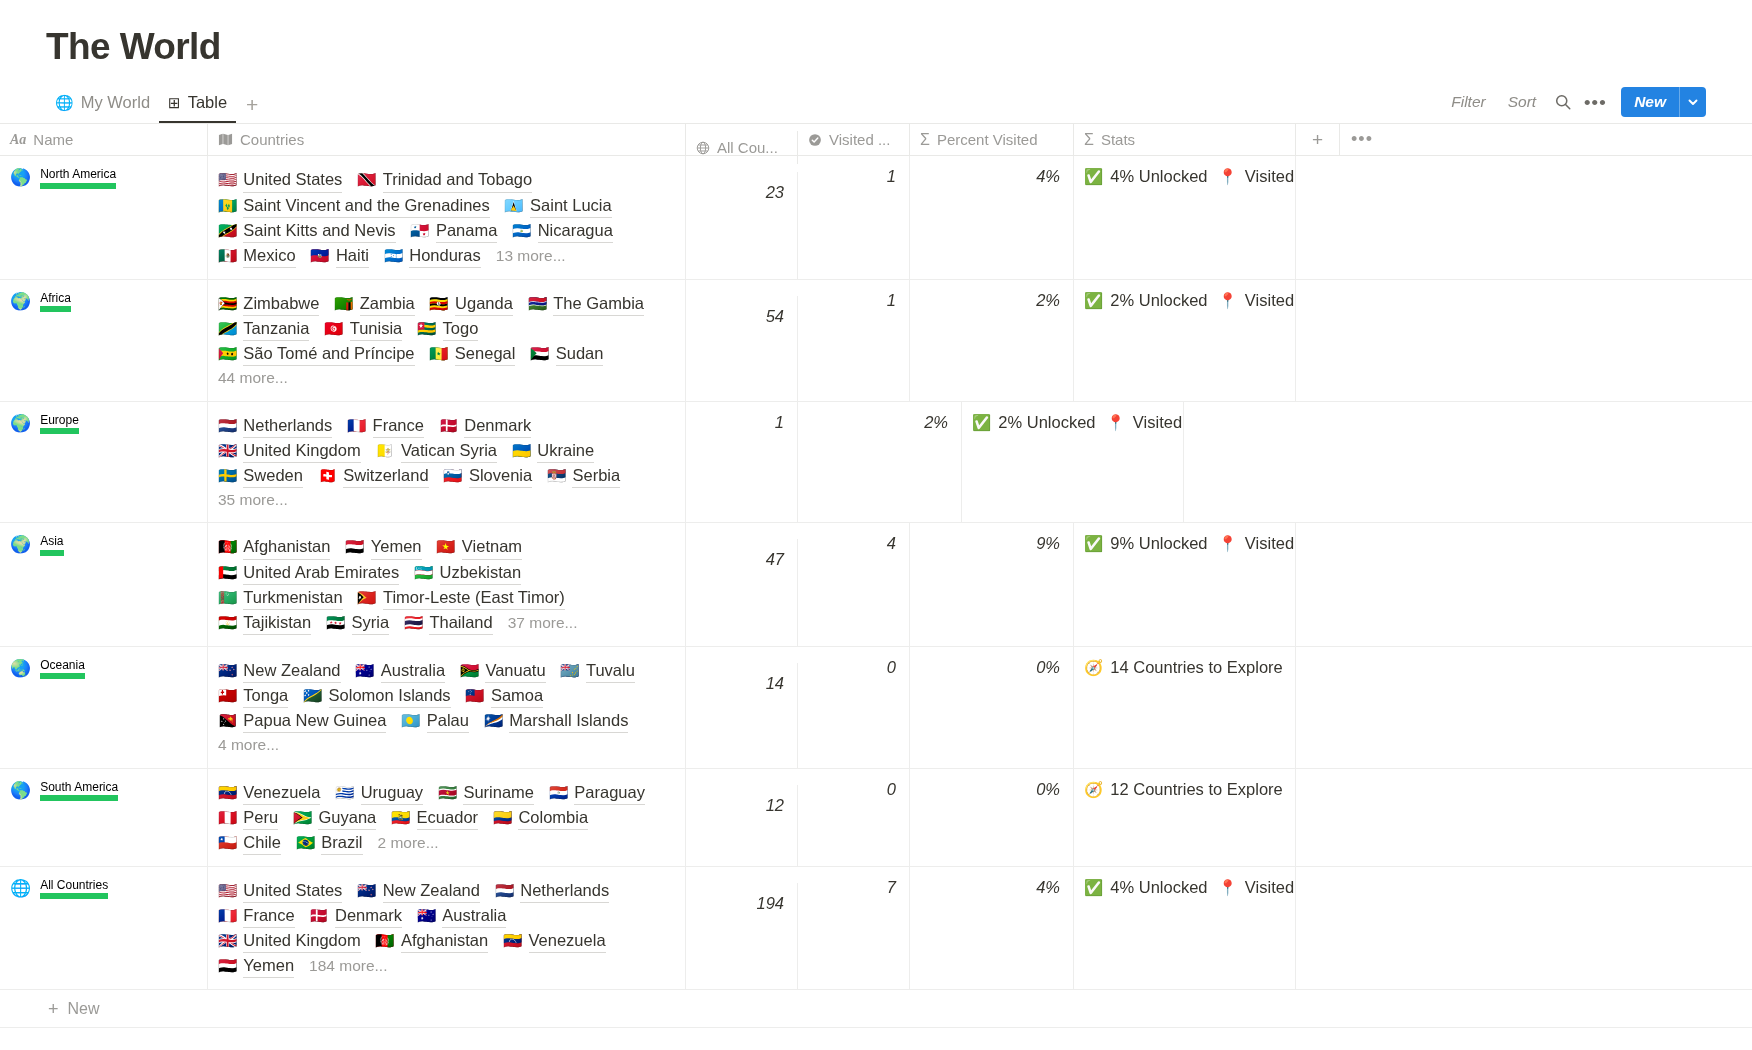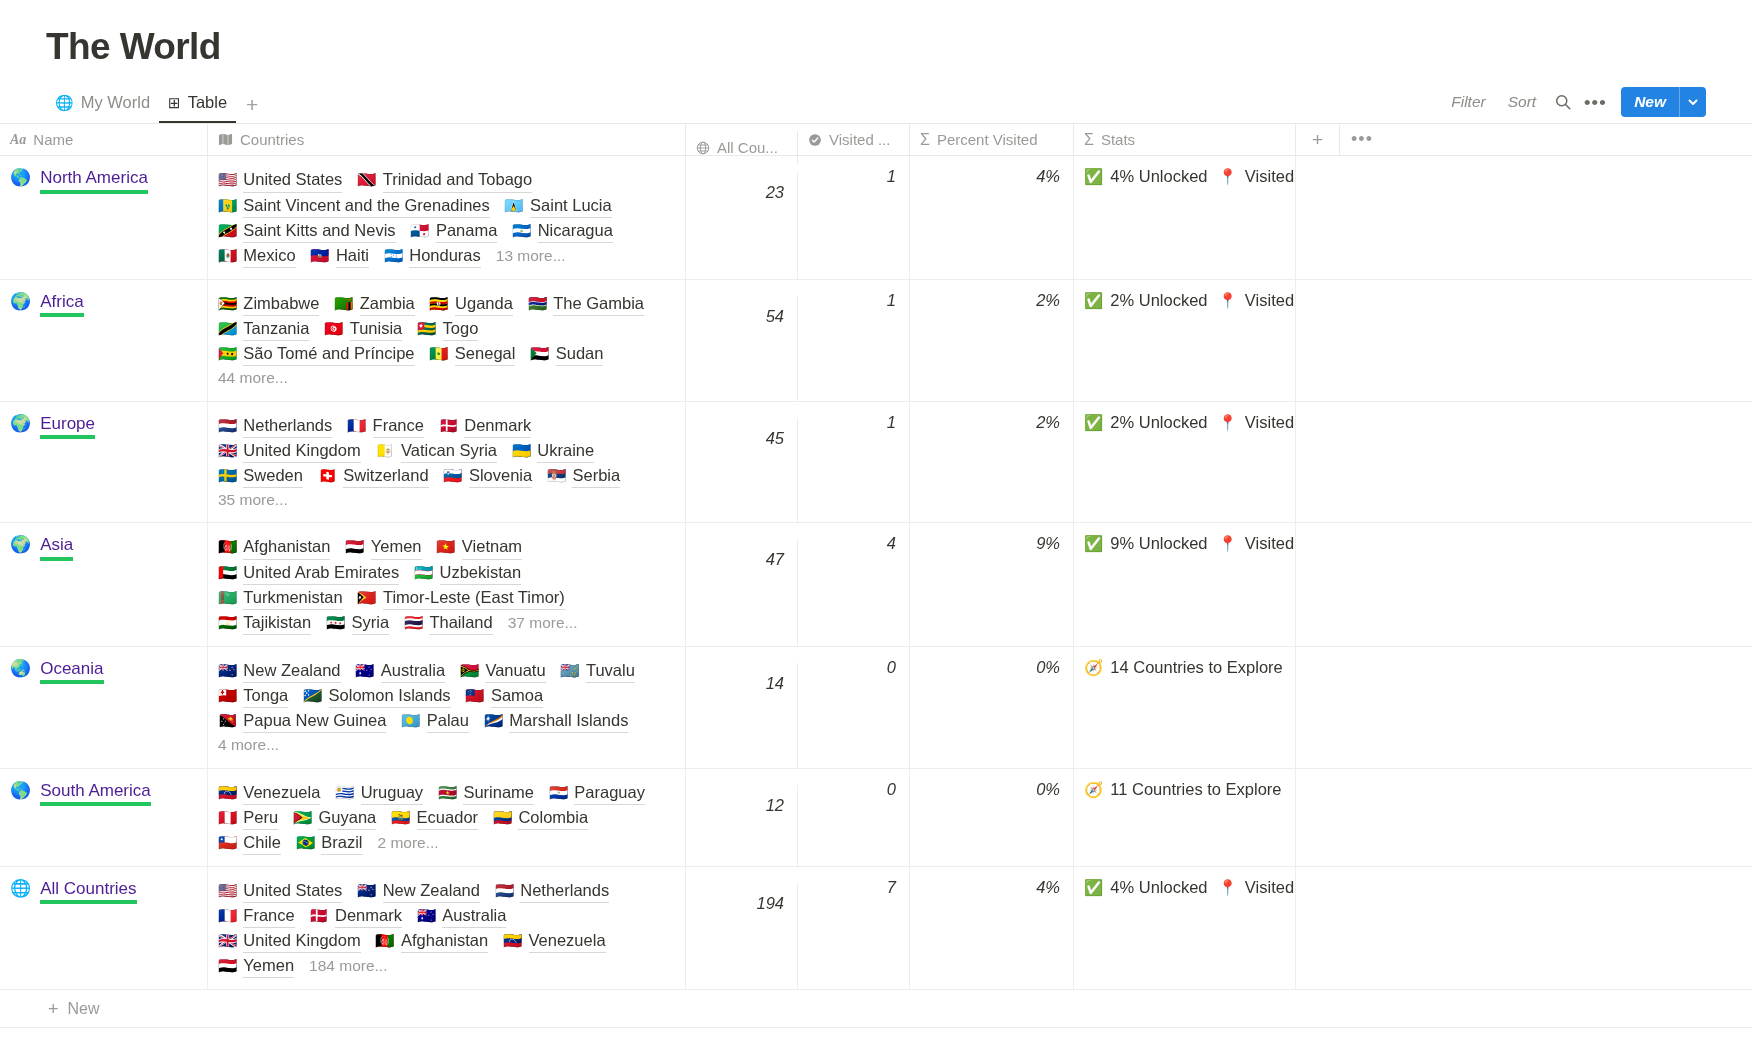--- a/index.html
+++ b/index.html
@@ -124,22 +124,22 @@
   .c-countries { width: 478px; }
   .c-all       { width: 112px; margin-top: 16px; }
   .c-visited   { width: 112px; }
   .c-percent   { width: 164px; }
   .c-stats     { width: 222px; }
   .c-tail      { flex: 1; border-right: none; }
 
   .name-cell { display: flex; align-items: flex-start; gap: 9px; }
   .name-emoji { font-size: 17px; line-height: 1.25; flex: none; }
   .name-text {
-    font-size: 17px; color: #4c1d95;
-    border-bottom: 4px solid #22c55e;
+    font-size: 12px; color: #000000;
+    border-bottom: 6px solid #22c55e;
     line-height: 1.3; cursor: pointer;
   }
 
   .chips { display: flex; flex-wrap: wrap; align-items: baseline; gap: 0; line-height: 1.46; }
   .chip {
     display: inline-flex; align-items: baseline; gap: 6px;
     margin-right: 15px; white-space: nowrap; cursor: pointer;
   }
   .chip .flag { font-size: 15.5px; }
   .chip .cname {
@@ -446,21 +446,20 @@
                 <span class="flag">🇸🇮</span>
                 <span class="cname">Slovenia</span>
               </span>
               <span class="chip">
                 <span class="flag">🇷🇸</span>
                 <span class="cname">Serbia</span>
               </span>
               <span class="more block">35 more...</span>
             </div>
           </div>
-          <div class="td c-all numcell">45</div>
           <div class="td c-visited numcell">1</div>
           <div class="td c-percent numcell">2%</div>
           <div class="td c-stats">
             <div class="stats-cell">
               <span class="sicon">✅</span>
               <span>2% Unlocked</span>
               <span class="sicon stats-mid">📍</span>
               <span>Visited 1 of</span>
             </div>
           </div>
@@ -645,21 +644,21 @@
               </span>
               <span class="more">2 more...</span>
             </div>
           </div>
           <div class="td c-all numcell">12</div>
           <div class="td c-visited numcell">0</div>
           <div class="td c-percent numcell">0%</div>
           <div class="td c-stats">
             <div class="stats-cell">
               <span class="sicon">🧭</span>
-              <span>11 Countries to Explore</span>
+              <span>12 Countries to Explore</span>
             </div>
           </div>
           <div class="td c-tail"></div>
         </div>
         <div class="trow">
           <div class="td c-name">
             <div class="name-cell">
               <span class="name-emoji">🌐</span>
               <span class="name-text">All Countries</span>
             </div>

